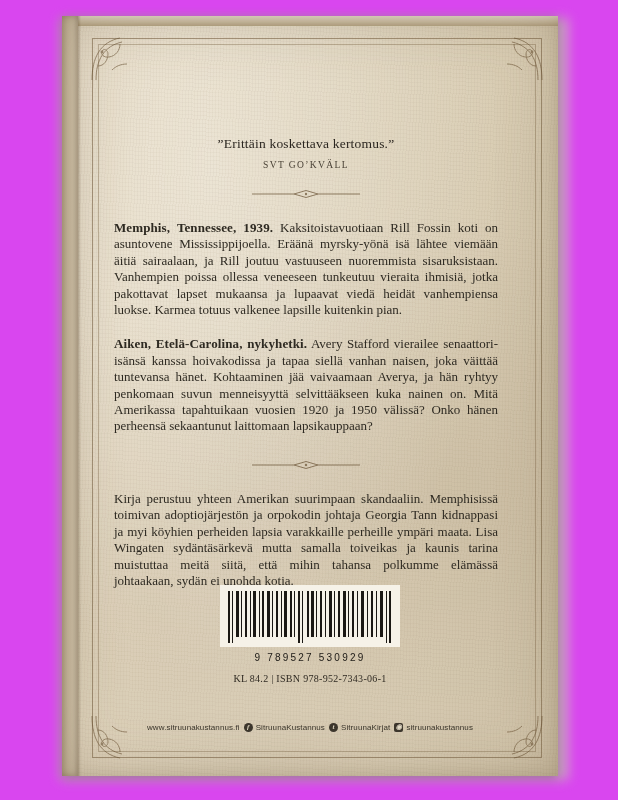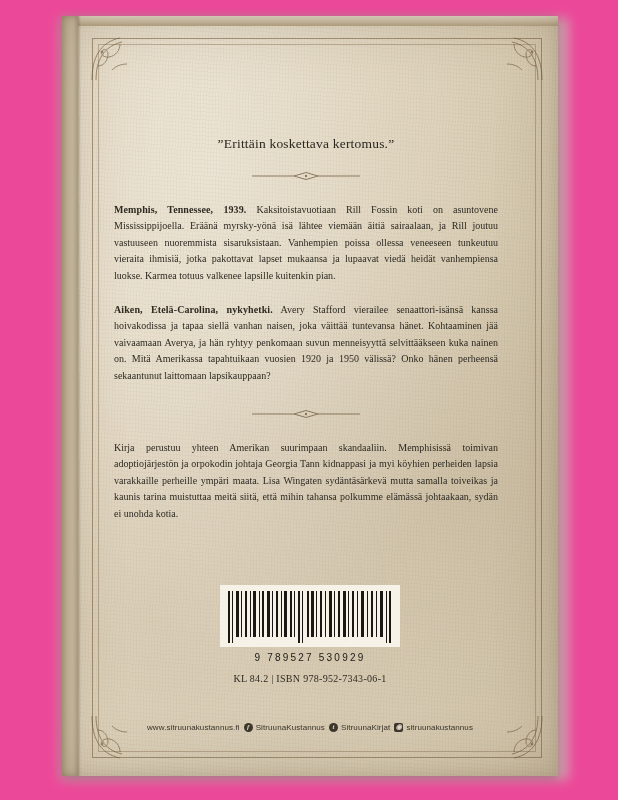--- a/index.html
+++ b/index.html
@@ -11,21 +11,21 @@
     width: 618px;
     height: 800px;
     font-family: "Liberation Serif", serif;
     overflow: hidden;
   }
 
   #stage {
     position: relative;
     width: 618px;
     height: 800px;
-    background: #ec4899;
+    background: #d946ef;
   }
 
   
   .book-shadow {
     position: absolute;
     left: 60px;
     top: 18px;
     width: 508px;
     height: 762px;
     background: #c8c2b6;
@@ -142,21 +142,21 @@
 
   .divider {
     display: block;
     margin: 18px auto 20px auto;
     width: 112px;
     height: 12px;
     opacity: .72;
   }
 
   p.body {
-    font-size: 10px;
+    font-size: 13px;
     line-height: 16.4px;
     text-align: justify;
     margin: 0 0 14px 0;
     color: #2e2a22;
     -webkit-hyphens: auto;
     hyphens: auto;
   }
   p.body b {
     font-weight: bold;
     letter-spacing: .1px;
@@ -278,20 +278,21 @@
         <path d="M6 44 C6 24 14 10 32 6"></path>
         <path d="M8 30 C14 30 18 24 18 18 C18 14 14 12 12 15 C10 18 14 22 19 21 C26 20 30 14 30 8"></path>
         <circle cx="12" cy="16" r="1.4" fill="#6b5436" stroke="none"></circle>
         <path d="M22 34 C26 30 31 28 37 28"></path>
       </svg>
     </div>
 
     <div class="content">
 
       <div class="quote">”Erittäin koskettava kertomus.”</div>
+      <div class="quote-source">SVT GO’KVÄLL</div>
 
       <svg class="divider" viewBox="0 0 112 12">
         <path d="M2 6 H44" stroke="#6b5436" stroke-width="1"></path>
         <path d="M68 6 H110" stroke="#6b5436" stroke-width="1"></path>
         <path d="M44 6 L56 2.5 L68 6 L56 9.5 Z" fill="none" stroke="#6b5436" stroke-width="1"></path>
         <circle cx="56" cy="6" r="1.2" fill="#6b5436"></circle>
       </svg>
 
       <p class="body">
         <b>Memphis, Tennessee, 1939.</b><span> Kaksitoistavuotiaan Rill Fossin koti on asuntovene Mississippijoella. Eräänä myrsky-yönä isä lähtee viemään äitiä sairaalaan, ja Rill joutuu vastuuseen nuoremmista sisaruksistaan. Vanhempien poissa ollessa veneeseen tunkeutuu vieraita ihmisiä, jotka pakottavat lapset mukaansa ja lupaavat viedä heidät vanhempiensa luokse. Karmea totuus valkenee lapsille kuitenkin pian.</span>

